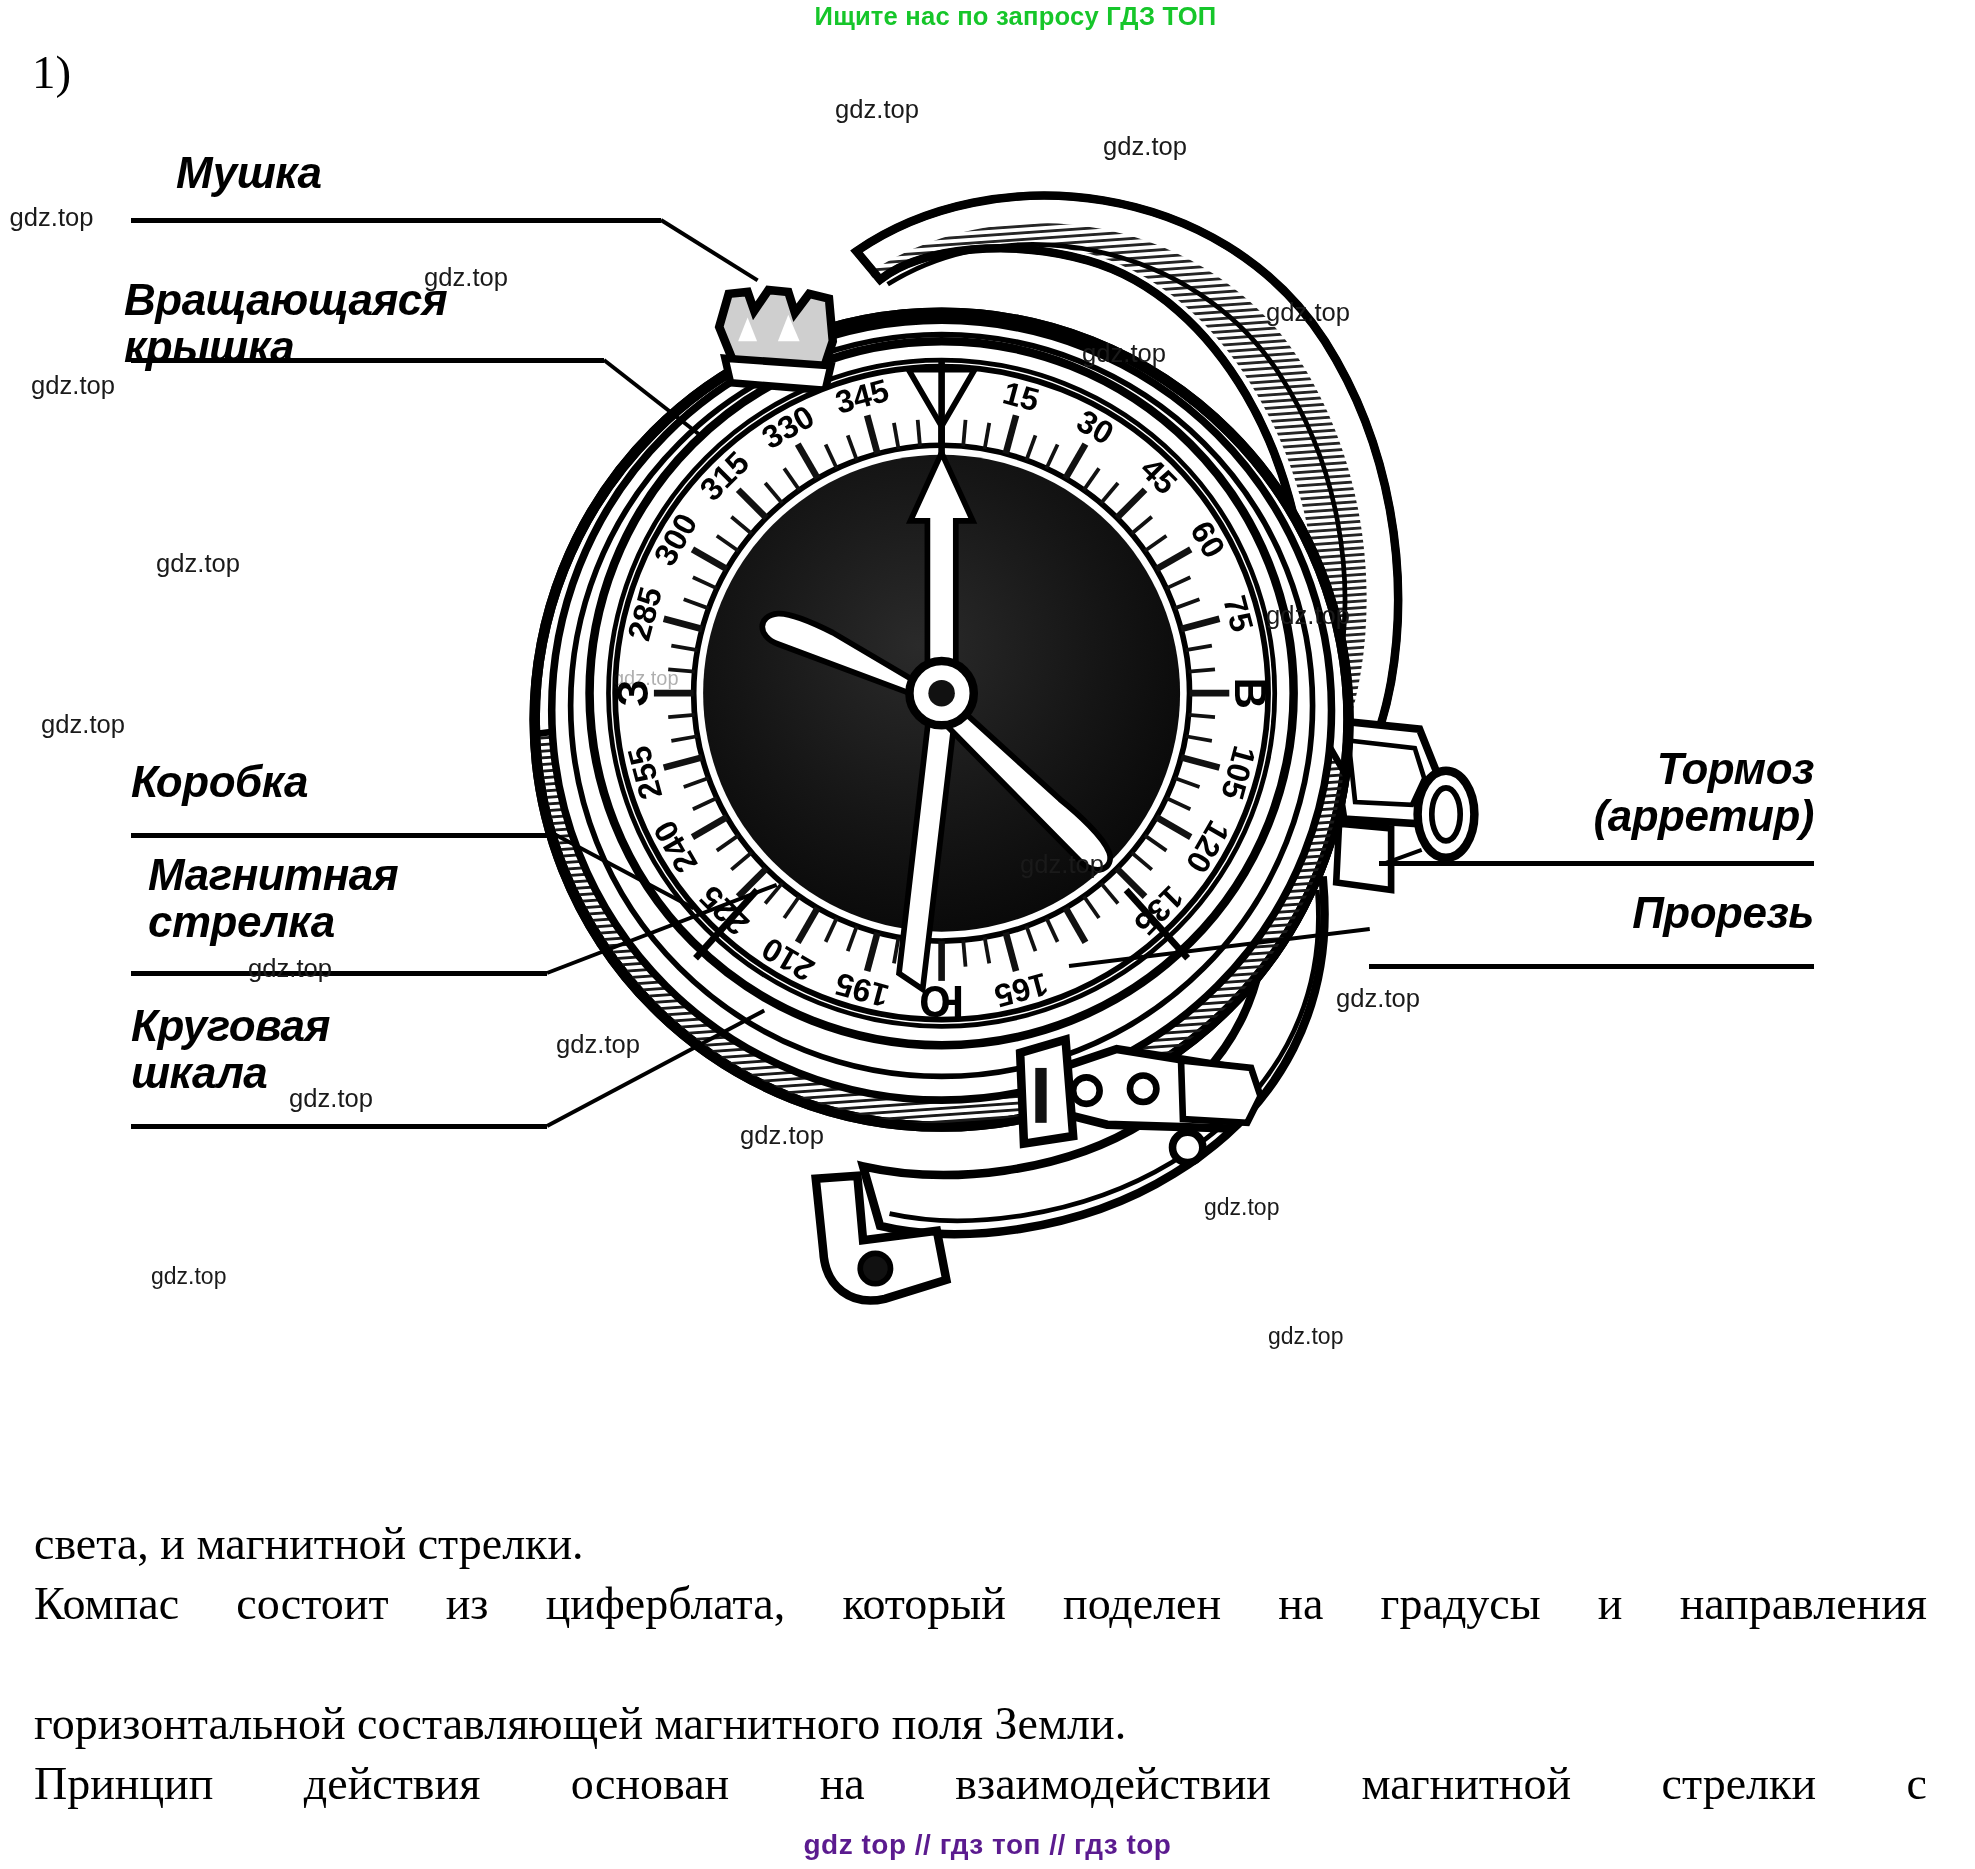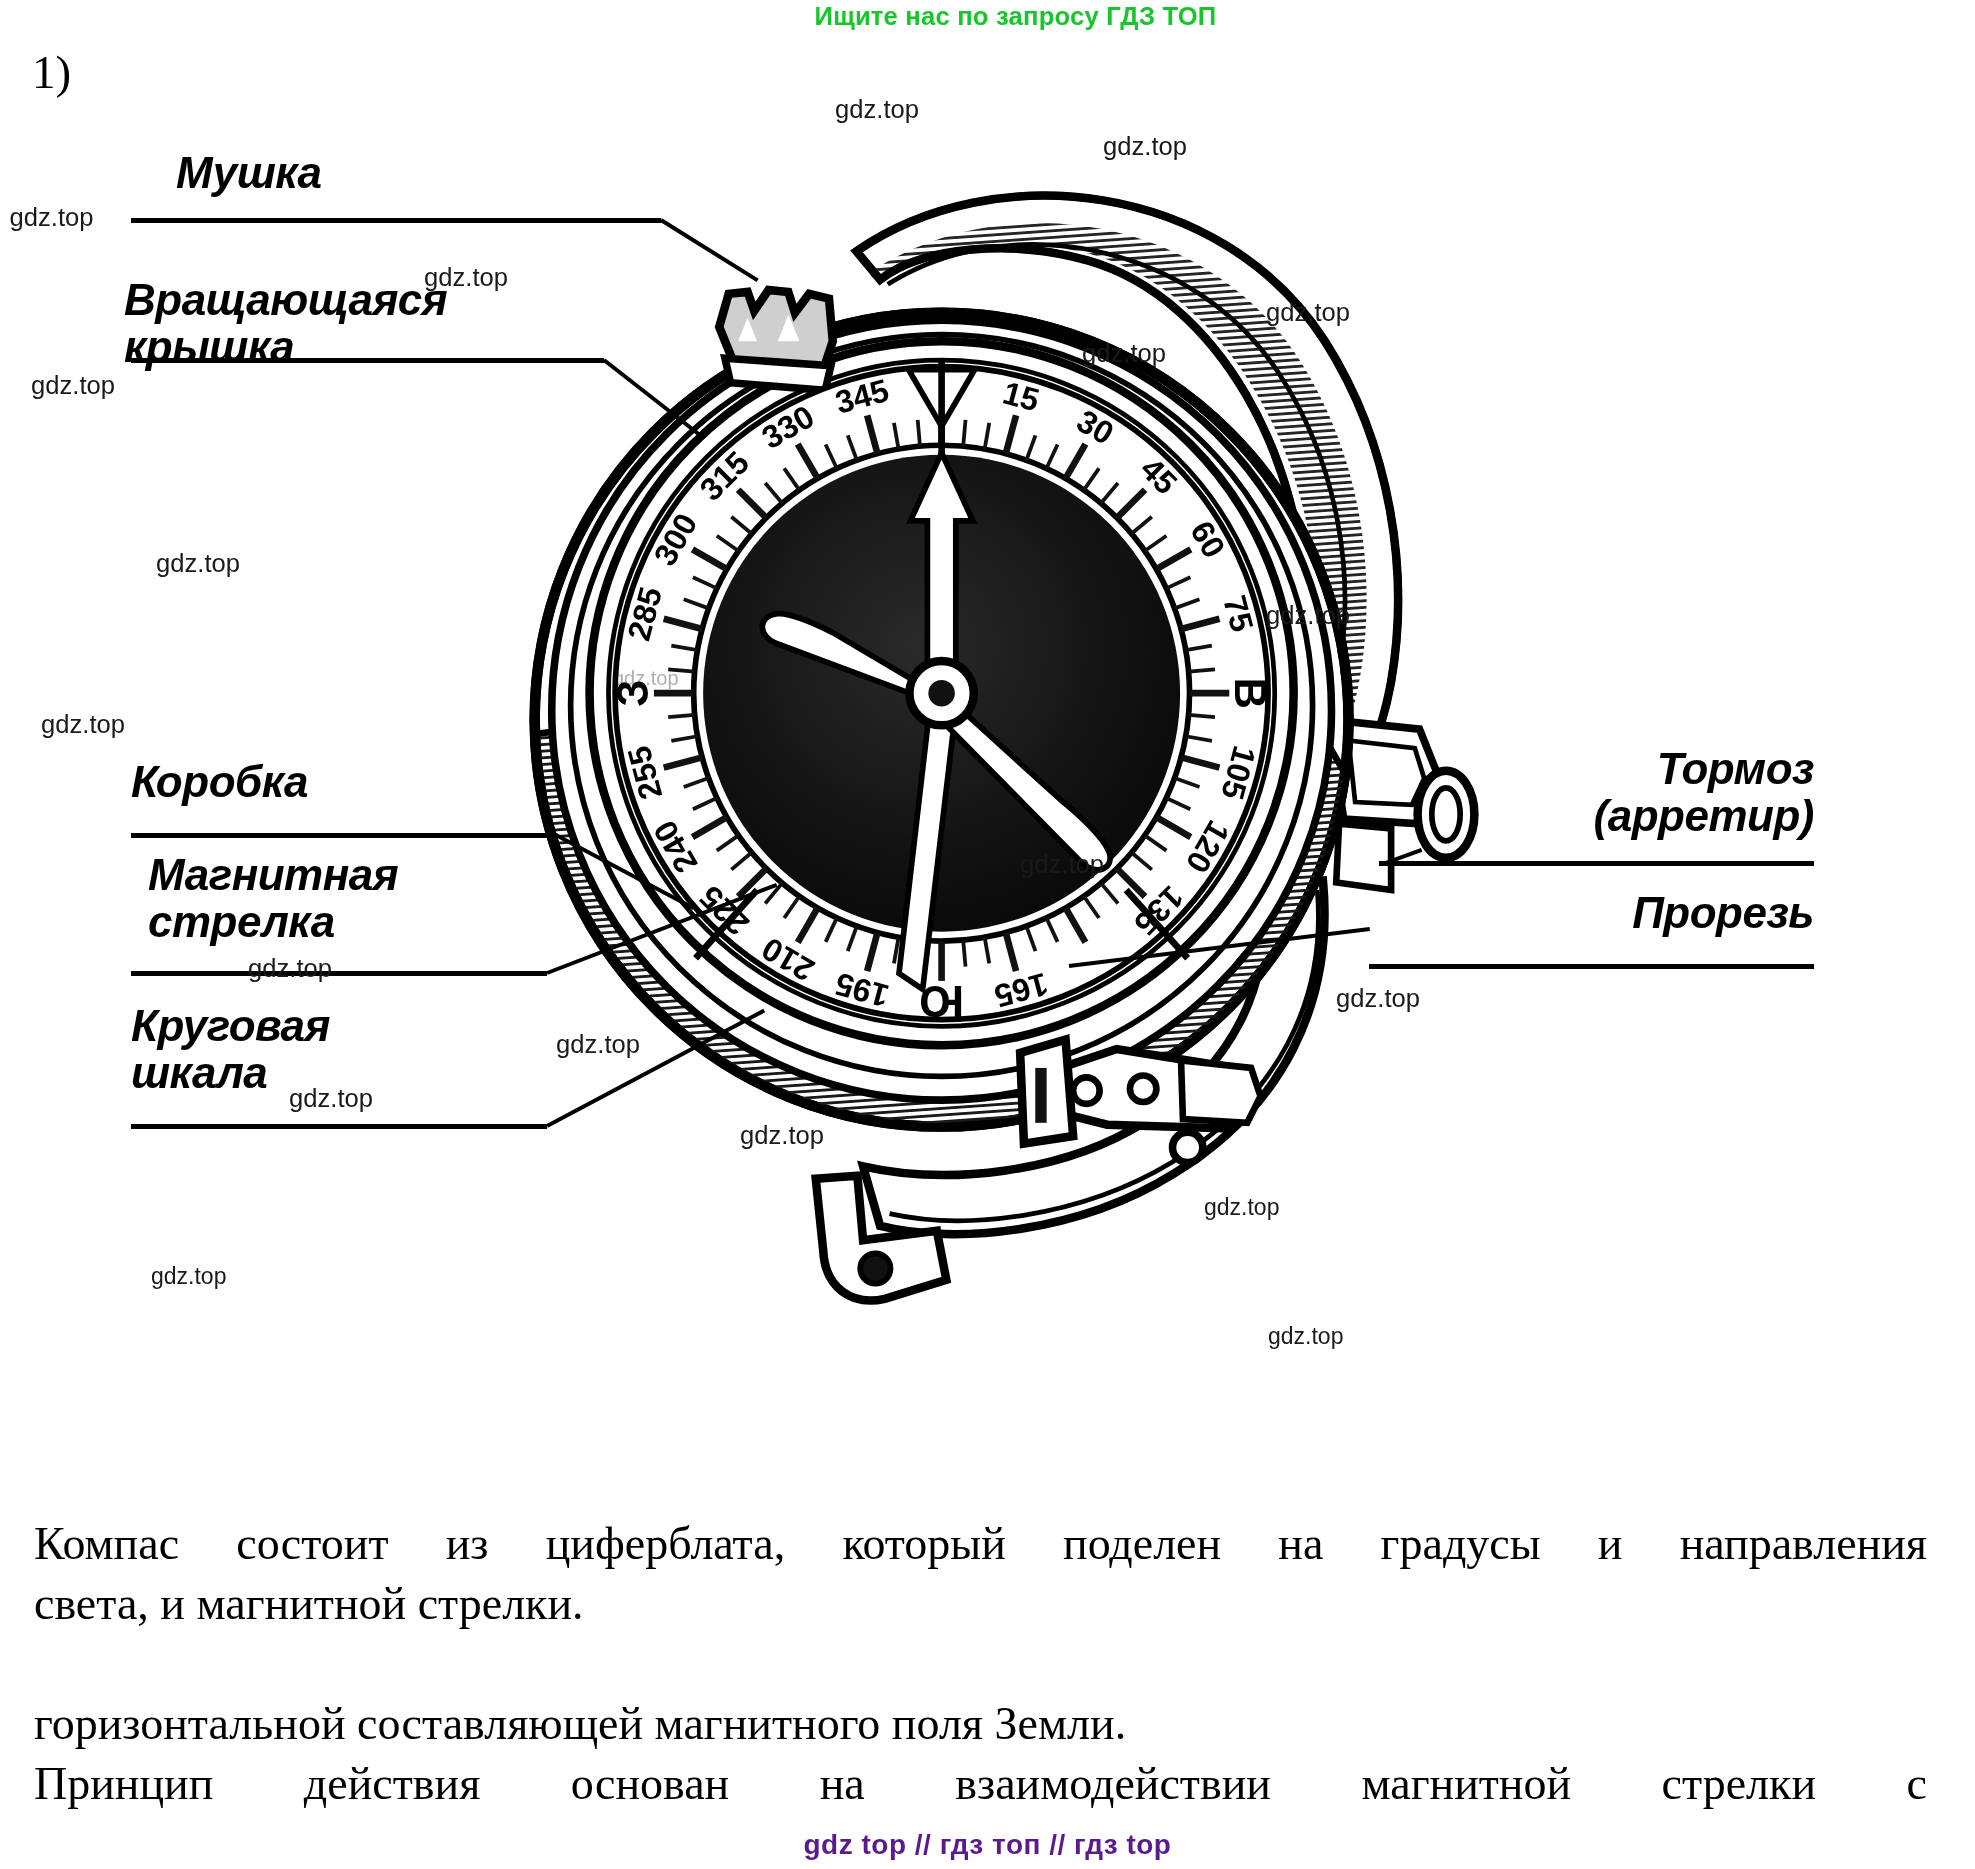--- a/index.html
+++ b/index.html
@@ -395,22 +395,22 @@
 <div class="wm" style="left:248px;  top:954px;">gdz.top</div>
 <div class="wm" style="left:1336px; top:984px;">gdz.top</div>
 <div class="wm" style="left:556px;  top:1030px;">gdz.top</div>
 <div class="wm" style="left:289px;  top:1084px;">gdz.top</div>
 <div class="wm" style="left:740px;  top:1121px;">gdz.top</div>
 <div class="wm small" style="left:1204px; top:1194px;">gdz.top</div>
 <div class="wm small" style="left:151px;  top:1263px;">gdz.top</div>
 <div class="wm small" style="left:1268px; top:1323px;">gdz.top</div>
 
 <div class="para" style="top:1514px;">
+  <span class="ln">света, и магнитной стрелки.</span>
   <span class="ln j">Компас состоит из циферблата, который поделен на градусы и направления</span>
-  <span class="ln">света, и магнитной стрелки.</span>
 </div>
 
 <div class="para" style="top:1694px;">
   <span class="ln">горизонтальной составляющей магнитного поля Земли.</span>
   <span class="ln j">Принцип действия основан на взаимодействии магнитной стрелки с</span>
 </div>
 
 <div id="footer-links">gdz top  //  гдз топ  //  гдз top</div>
 
 

